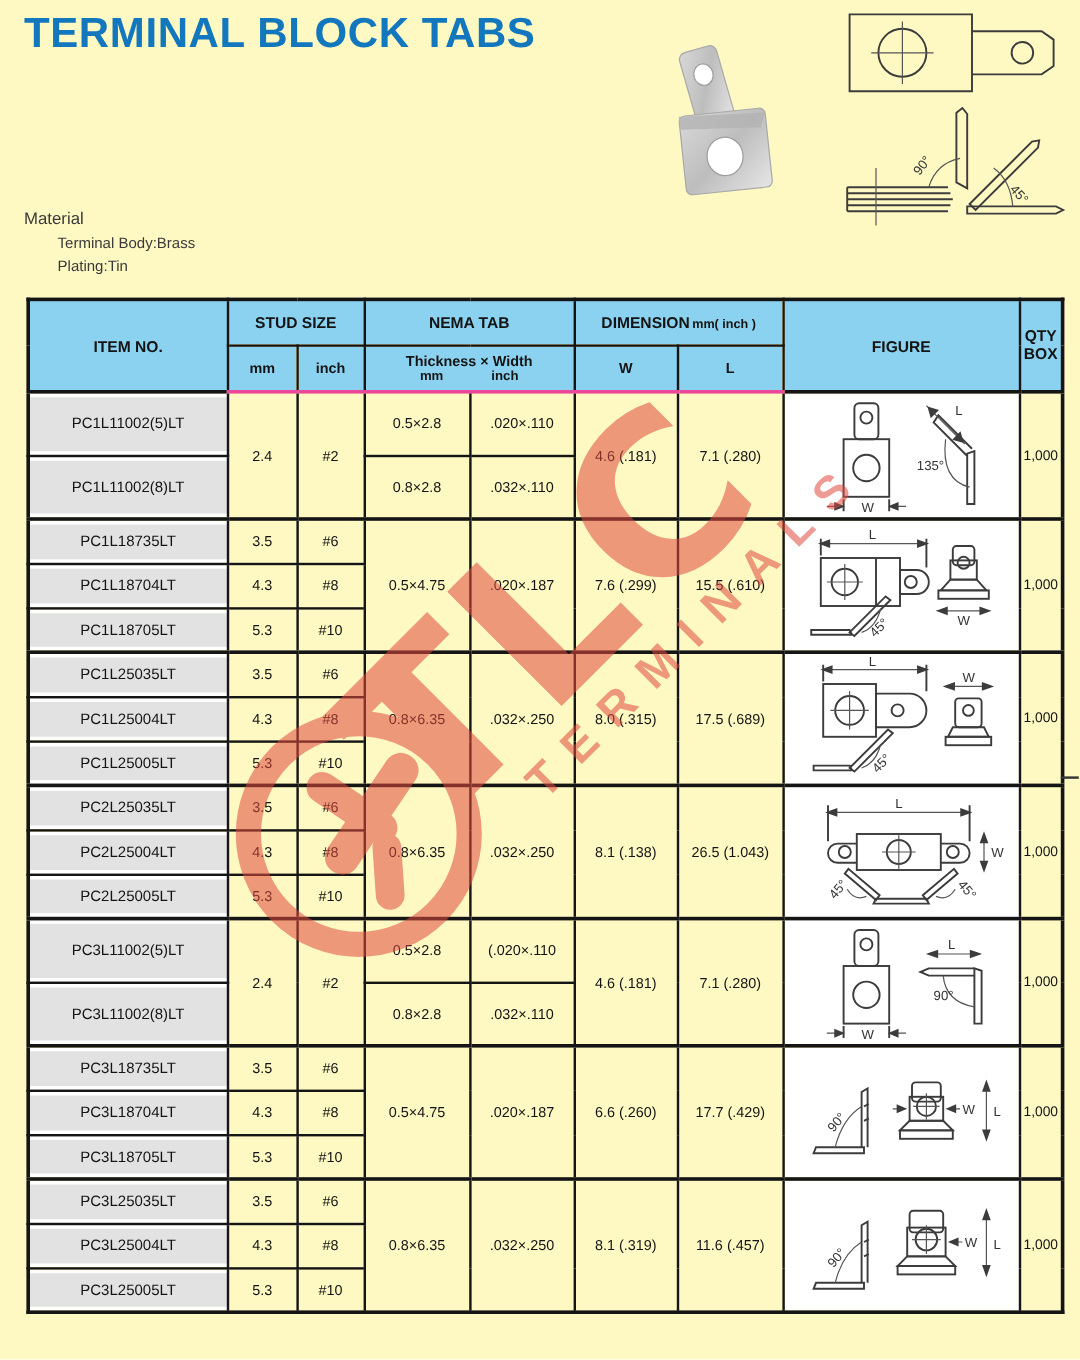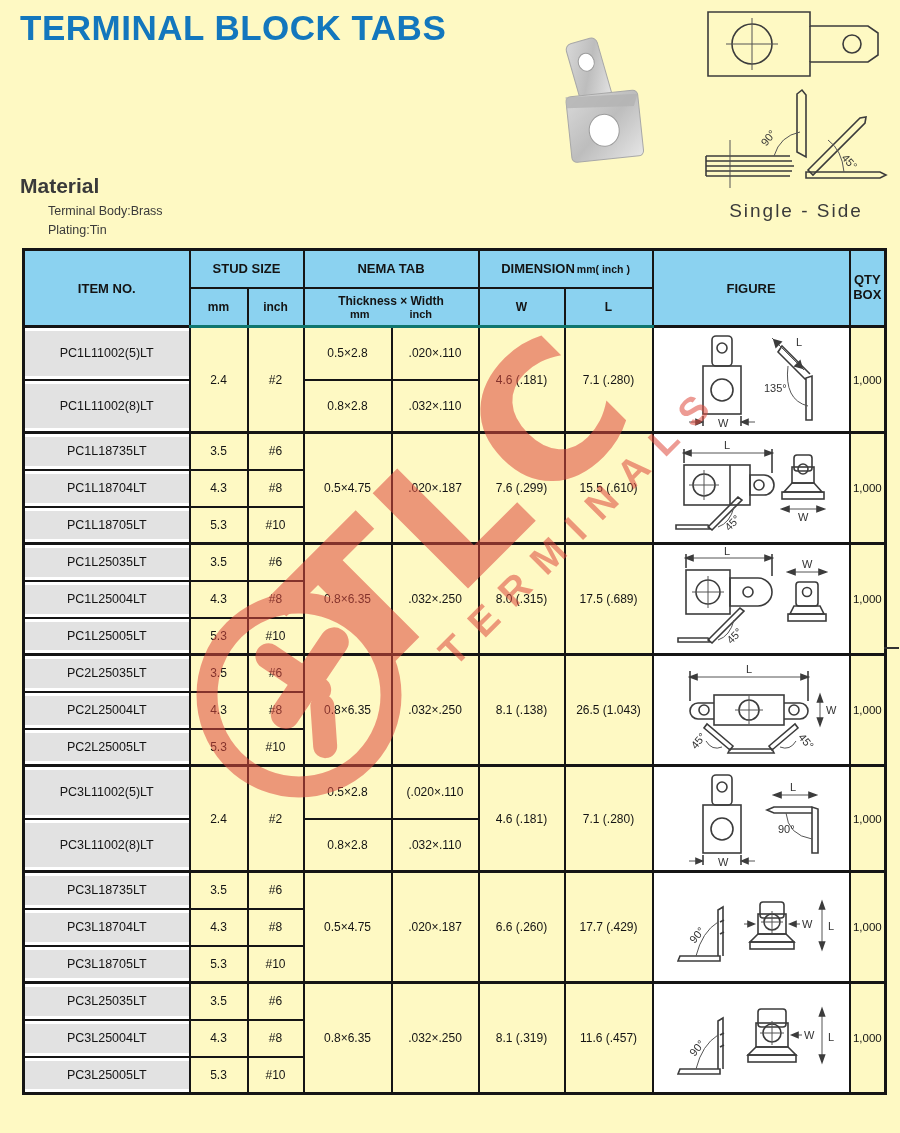--- a/index.html
+++ b/index.html
@@ -7,41 +7,41 @@
         font-family:"Liberation Sans",sans-serif;color:#1a1a1a;}
 
   
   .title1{position:absolute;left:20px;top:8px;font-size:35px;font-weight:bold;
           color:#1377bd;letter-spacing:.5px;}
   .title2{position:absolute;left:20px;top:47px;font-size:33px;font-weight:bold;
           color:#1377bd;letter-spacing:.3px;}
 
   
   .material{position:absolute;left:20px;top:174px;}
-  .mat-h{font-size:21px;color:#3a3a3a;margin-bottom:4px;font-weight:bold;}
+  .mat-h{font-size:14px;color:#3a3a3a;margin-bottom:4px;}
   .mat-l{font-size:12.5px;color:#3a3a3a;line-height:1.55;margin-left:28px;}
 
   
   .photo-svg{position:absolute;left:540px;top:28px;}
   .tabdraw-svg{position:absolute;left:700px;top:4px;}
   .side-fig{position:absolute;left:696px;top:84px;width:200px;}
   .side-label{font-size:19px;color:#3a3a3a;letter-spacing:2px;text-align:center;margin-top:-2px;}
 
   .draw{stroke:#3c3c3c;fill:none;stroke-width:1.6px;}
   .draw-thin{stroke:#555;fill:none;stroke-width:1px;}
   .ftxt{font-size:11px;fill:#333;stroke:none;font-family:"Liberation Sans",sans-serif;}
 
   
   table.spec{position:absolute;left:22px;top:248px;width:862px;border-collapse:collapse;
              table-layout:fixed;border:3px solid #151515;}
   .spec th,.spec td{border:2px solid #151515;text-align:center;vertical-align:middle;
              padding:0;font-size:12px;color:#141414;overflow:hidden;}
   .spec thead th{background:#8bd2f0;font-weight:600;font-size:13px;}
   .spec thead tr.h1{height:38px;} .spec thead tr.h2{height:39px;}
-  .spec thead tr.h2 th{font-size:12px;font-weight:600;border-bottom:3px solid #0f766e;}
+  .spec thead tr.h2 th{font-size:12px;font-weight:600;border-bottom:3px solid #ec4899;}
   .dim-unit{font-size:10.5px;font-weight:600;margin-left:2px;}
   .qty-head span{display:block;line-height:1.15;}
   .tw{font-size:12px;line-height:1.2;}
   .tw-units{display:flex;justify-content:center;gap:40px;font-size:11px;line-height:1.1;}
   tr.r53{height:53px;} tr.r37{height:37px;}
   tr.gs td{border-top:3px solid #151515;}
   td.c-item{background:#e2e2e2;box-shadow:inset 0 3px 0 #fff,inset 0 -3px 0 #fff;
             font-size:12.5px;}
   td.c-fig{background:#fff;}
   td.c-qty{font-size:11.5px;}
@@ -108,21 +108,20 @@
         <line class="draw-thin" x1="34" y1="56" x2="34" y2="104"></line>
         <path d="M101,10 l5,-4 l4,5 v62 l-9,-5 z M101,12 v56"></path>
         <path d="M112,86 l52,-52 l6,-1 l-1,6 l-52,52 z"></path>
         <path d="M110,88 h74 l6,3 l-6,3 h-74 z"></path>
         <path class="draw-thin" d="M104,48 Q84,52 78,72"></path>
         <path class="draw-thin" d="M148,88 Q146,66 132,56"></path>
       </g>
       <text class="ftxt" transform="rotate(-52 72 54)" x="64" y="58">90°</text>
       <text class="ftxt" transform="rotate(48 152 76)" x="146" y="80">45°</text>
     </svg>
-    <div class="side-label">Single - Side</div>
   </div>
 
   <table class="spec">
     <colgroup>
       <col style="width:166px">
         <col style="width:58px">
         <col style="width:56px">
       <col style="width:88px">
         <col style="width:87px">
         <col style="width:86px">

